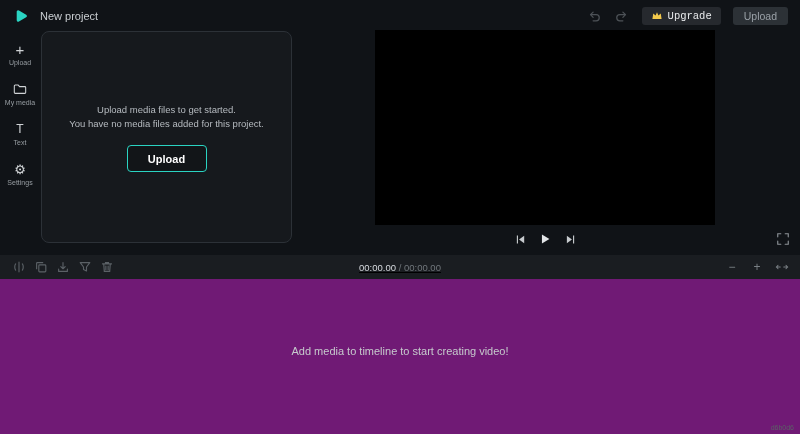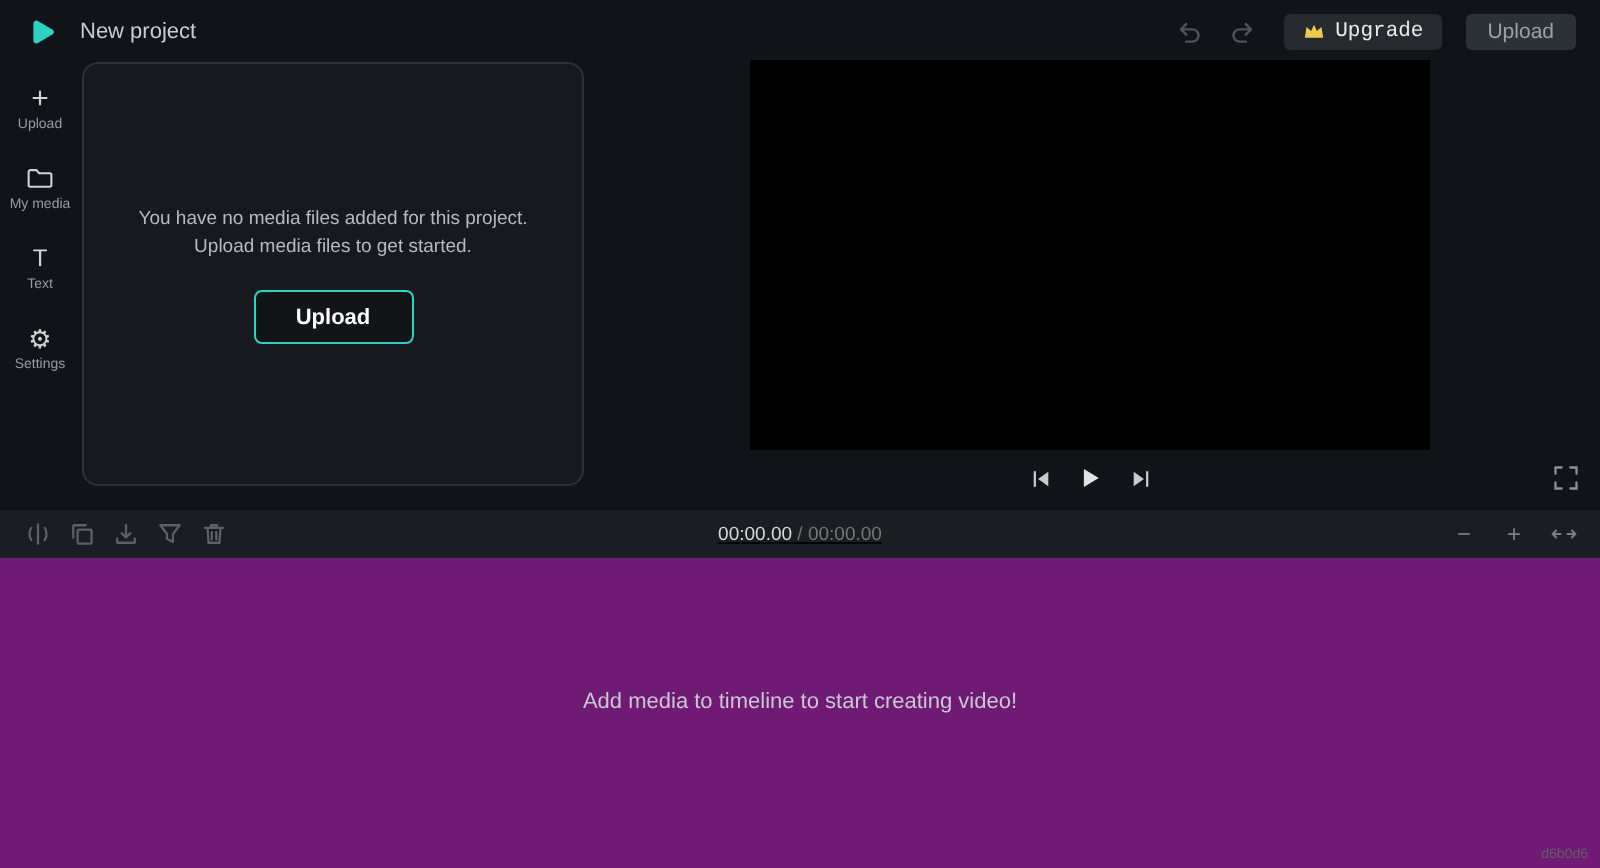--- a/index.html
+++ b/index.html
@@ -130,22 +130,22 @@
       <span class="side-label">Text</span>
     </div>
     <div class="side-item">
       <span class="side-icon gear-glyph">⚙</span>
       <span class="side-label">Settings</span>
     </div>
   </nav>
 
   <section class="media-panel">
     <div class="panel-empty">
+      <div>Upload media files to get started.</div>
       <div>You have no media files added for this project.</div>
-      <div>Upload media files to get started.</div>
     </div>
     <button class="upload-btn">Upload</button>
   </section>
 
   <div class="preview"></div>
   <div class="transport">
     <span class="tr-btn">
       <svg width="13" height="13" viewBox="0 0 16 16">
         <path d="M4.2 3.2v9.6" stroke="#c7cbce" stroke-width="1.4"></path>
         <path d="M12.5 3.5 6.2 8l6.3 4.5z" fill="#c7cbce"></path>

